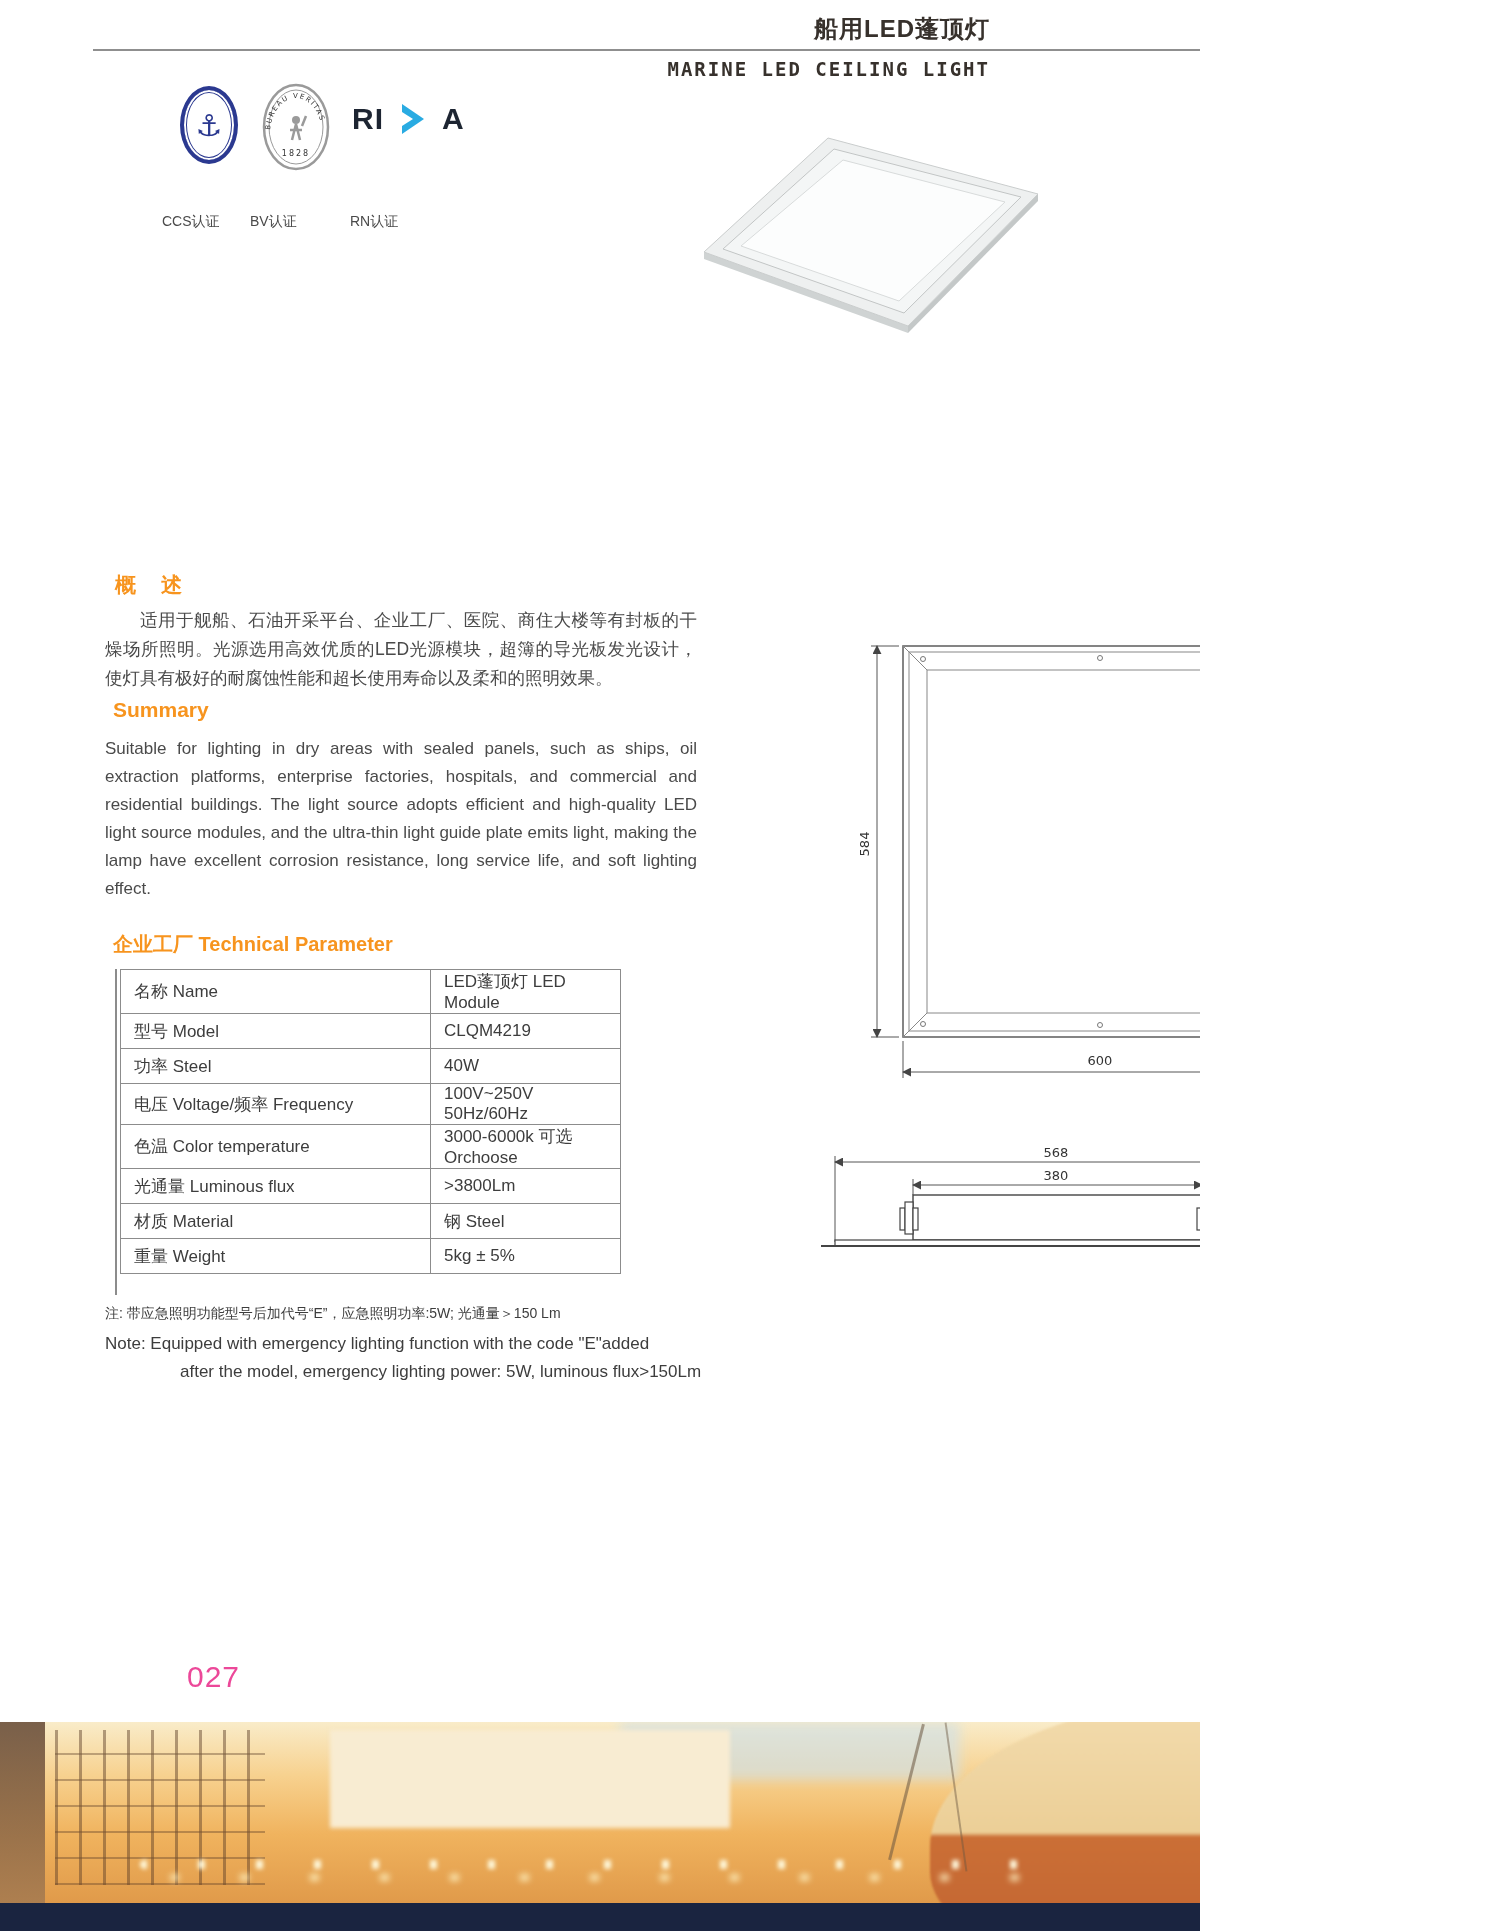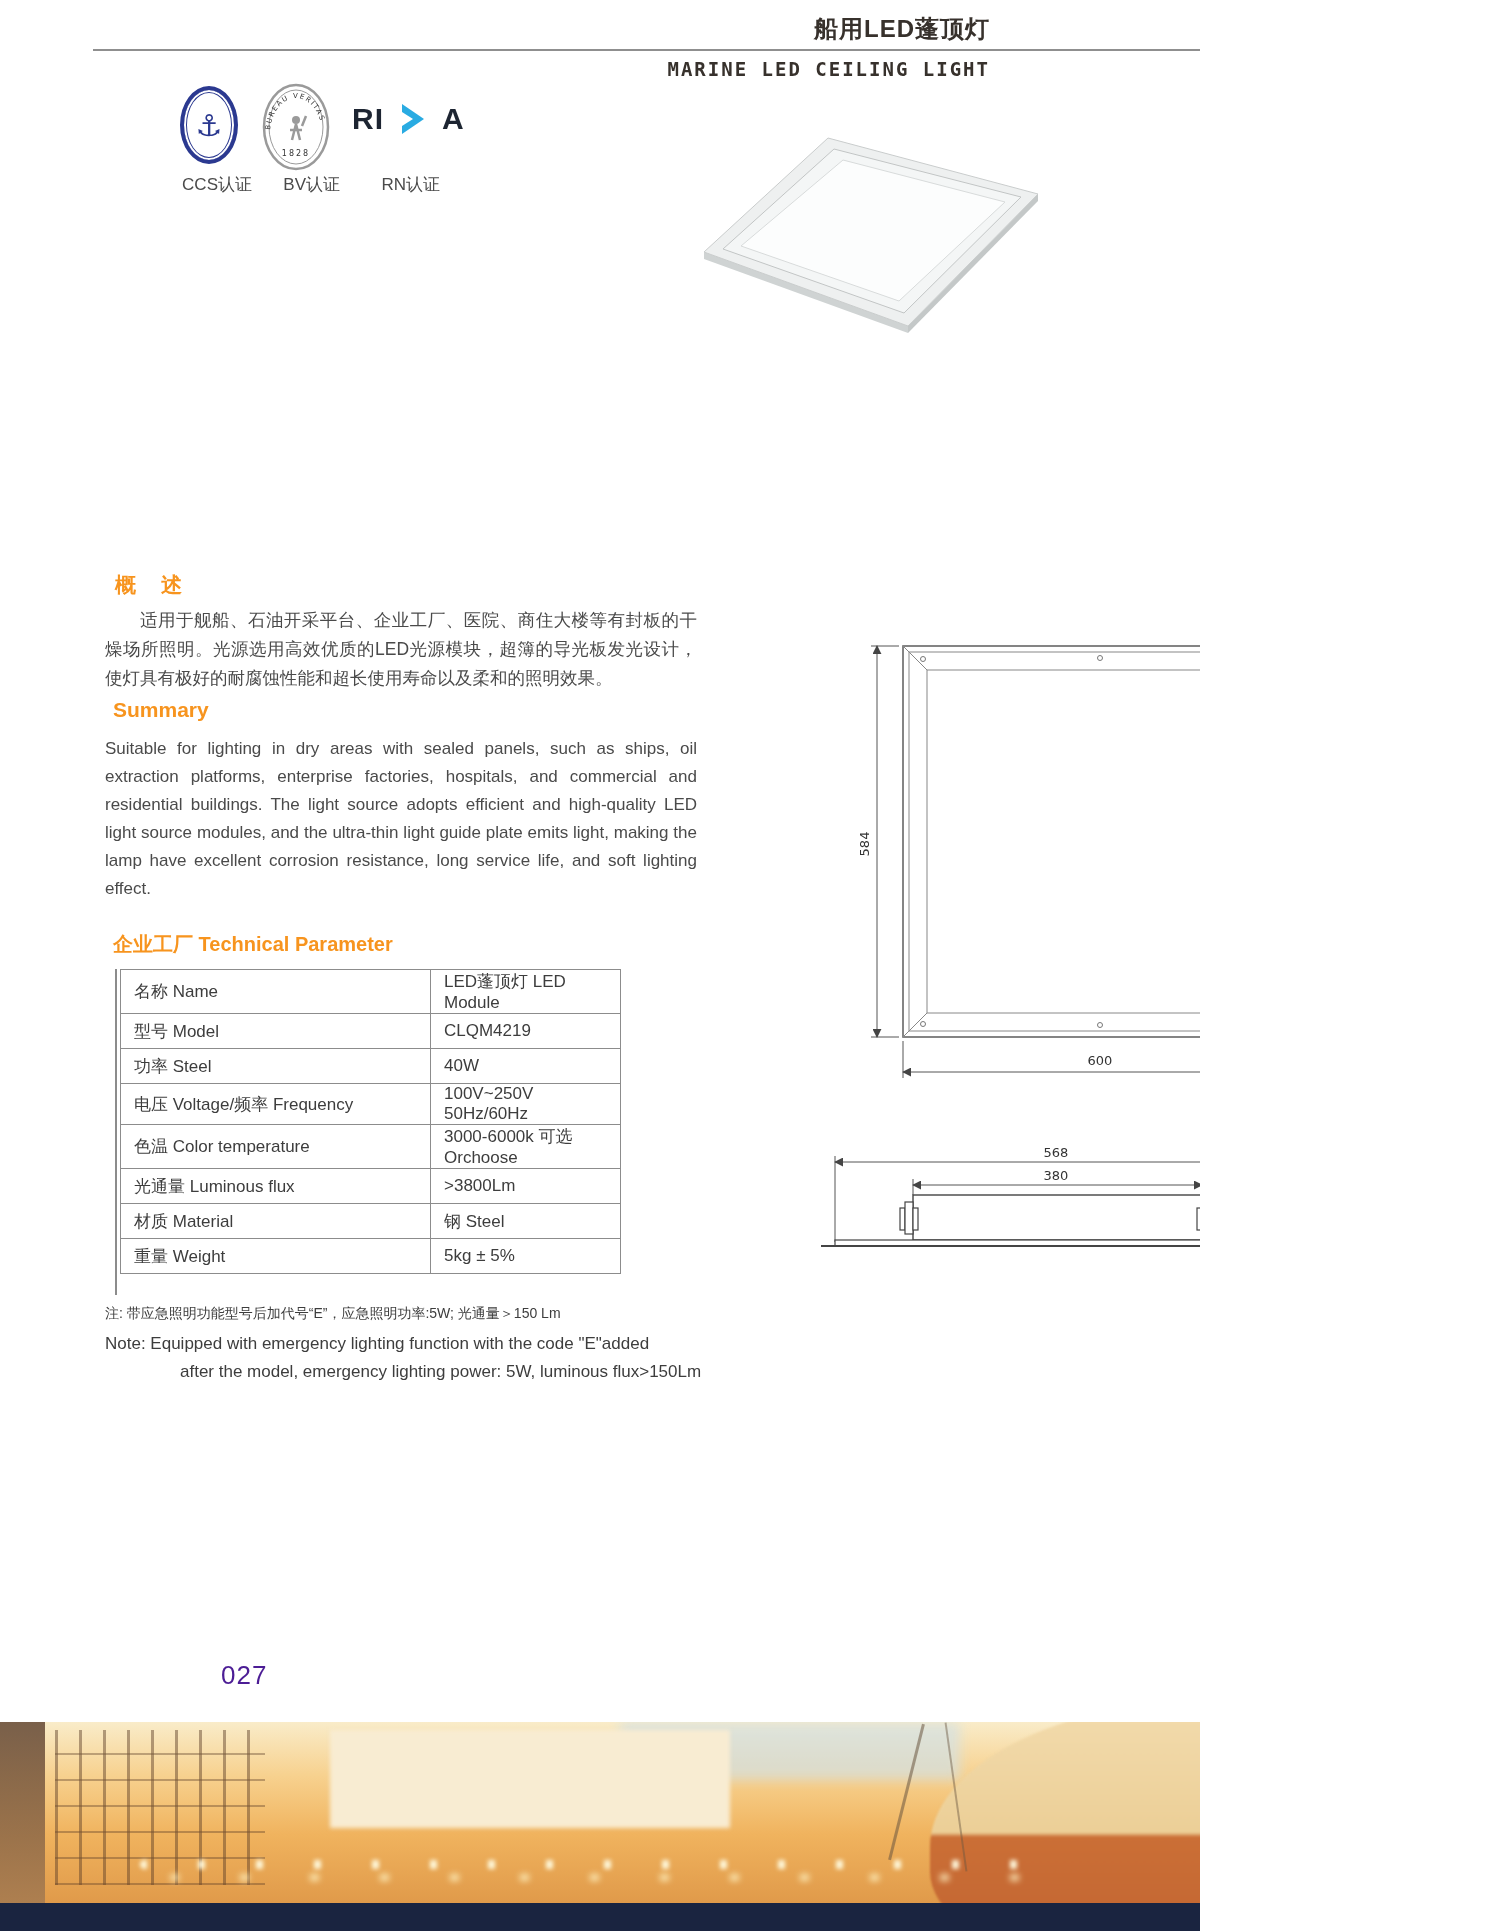--- a/index.html
+++ b/index.html
@@ -10,21 +10,21 @@
   
   .title-zh{position:absolute;top:13px;right:210px;font-size:24px;font-weight:bold;
     color:#37312c;letter-spacing:1px;}
   .header-rule{position:absolute;top:49px;left:93px;width:1197px;height:2px;background:#8f8f8f;}
   .title-en{position:absolute;top:58px;right:210px;font-family:"DejaVu Sans Mono",monospace;
     font-size:19px;font-weight:bold;color:#37312c;letter-spacing:2px;}
   .header-sep{position:absolute;top:8px;left:1300px;height:100px;width:0;border-left:2px dotted #b0b0b0;}
   .logo-box{position:absolute;top:5px;left:1312px;width:128px;height:108px;}
   
   .cert-badge{position:absolute;}
-  .cert-label{position:absolute;font-size:17px;color:#4a4a4a;width:90px;text-align:right;}
+  .cert-label{position:absolute;font-size:14px;color:#4a4a4a;width:90px;text-align:left;margin-top:40px;}
   .ccs-oval{width:50px;height:70px;border:4px solid #2B3990;border-radius:50%;
     display:flex;align-items:center;justify-content:center;box-shadow:inset 0 0 0 2px #fff, inset 0 0 0 3px #2B3990;}
   .ccs-anchor{font-size:30px;color:#2B3990;font-family:"DejaVu Sans",sans-serif;}
   .rina-row{display:flex;align-items:center;gap:16px;}
   .rina-word{font-size:30px;font-weight:bold;color:#1d2532;letter-spacing:1px;font-family:"Liberation Sans",sans-serif;}
   
   .sec-heading{position:absolute;color:#F7941E;font-weight:bold;}
   .h-gaishu{left:115px;top:571px;font-size:21px;letter-spacing:2px;}
   .h-summary{left:113px;top:698px;font-size:21px;font-family:"Liberation Sans",sans-serif;}
   .h-param{left:113px;top:931px;font-size:20px;}
@@ -42,21 +42,21 @@
   
   .note-zh{position:absolute;left:105px;top:1305px;font-size:14px;color:#3d3d3d;}
   .note-en1{position:absolute;left:105px;top:1334px;font-size:17px;color:#3d3d3d;}
   .note-en2{position:absolute;left:180px;top:1362px;font-size:17px;color:#3d3d3d;}
   
   .drawing{position:absolute;}
   .drw-top{left:855px;top:612px;}
   .drw-side{left:818px;top:1138px;}
   svg text{font-family:"DejaVu Sans",sans-serif;fill:#333;}
   
-  .page-num{position:absolute;left:187px;top:1660px;font-size:26px;color:#4c1d95;letter-spacing:1px;margin-left:34px;}
+  .page-num{position:absolute;left:187px;top:1660px;font-size:30px;color:#ec4899;letter-spacing:1px;}
   
   .photo{position:absolute;left:0;top:1722px;width:1500px;height:181px;overflow:hidden;
     background:linear-gradient(180deg,#f9ecc9 0%,#f7d18e 30%,#f0b35e 62%,#e09a4a 100%);}
   .photo *{position:absolute;}
   .ph-strip{left:0;top:0;width:45px;height:100%;background:linear-gradient(180deg,#6b503c,#a87c50);opacity:.9;}
   .ph-sky{left:620px;top:0;width:340px;height:58px;background:#cfe0e8;opacity:.65;filter:blur(6px);}
   .ph-building{left:330px;top:8px;width:400px;height:98px;background:#f8ecd2;filter:blur(2px);}
   .ph-scaffold{left:55px;top:8px;width:210px;height:155px;opacity:.85;
     background:repeating-linear-gradient(90deg,rgba(92,62,40,.55) 0 3px,transparent 3px 24px),
                repeating-linear-gradient(0deg,rgba(92,62,40,.45) 0 2px,transparent 2px 26px);}

